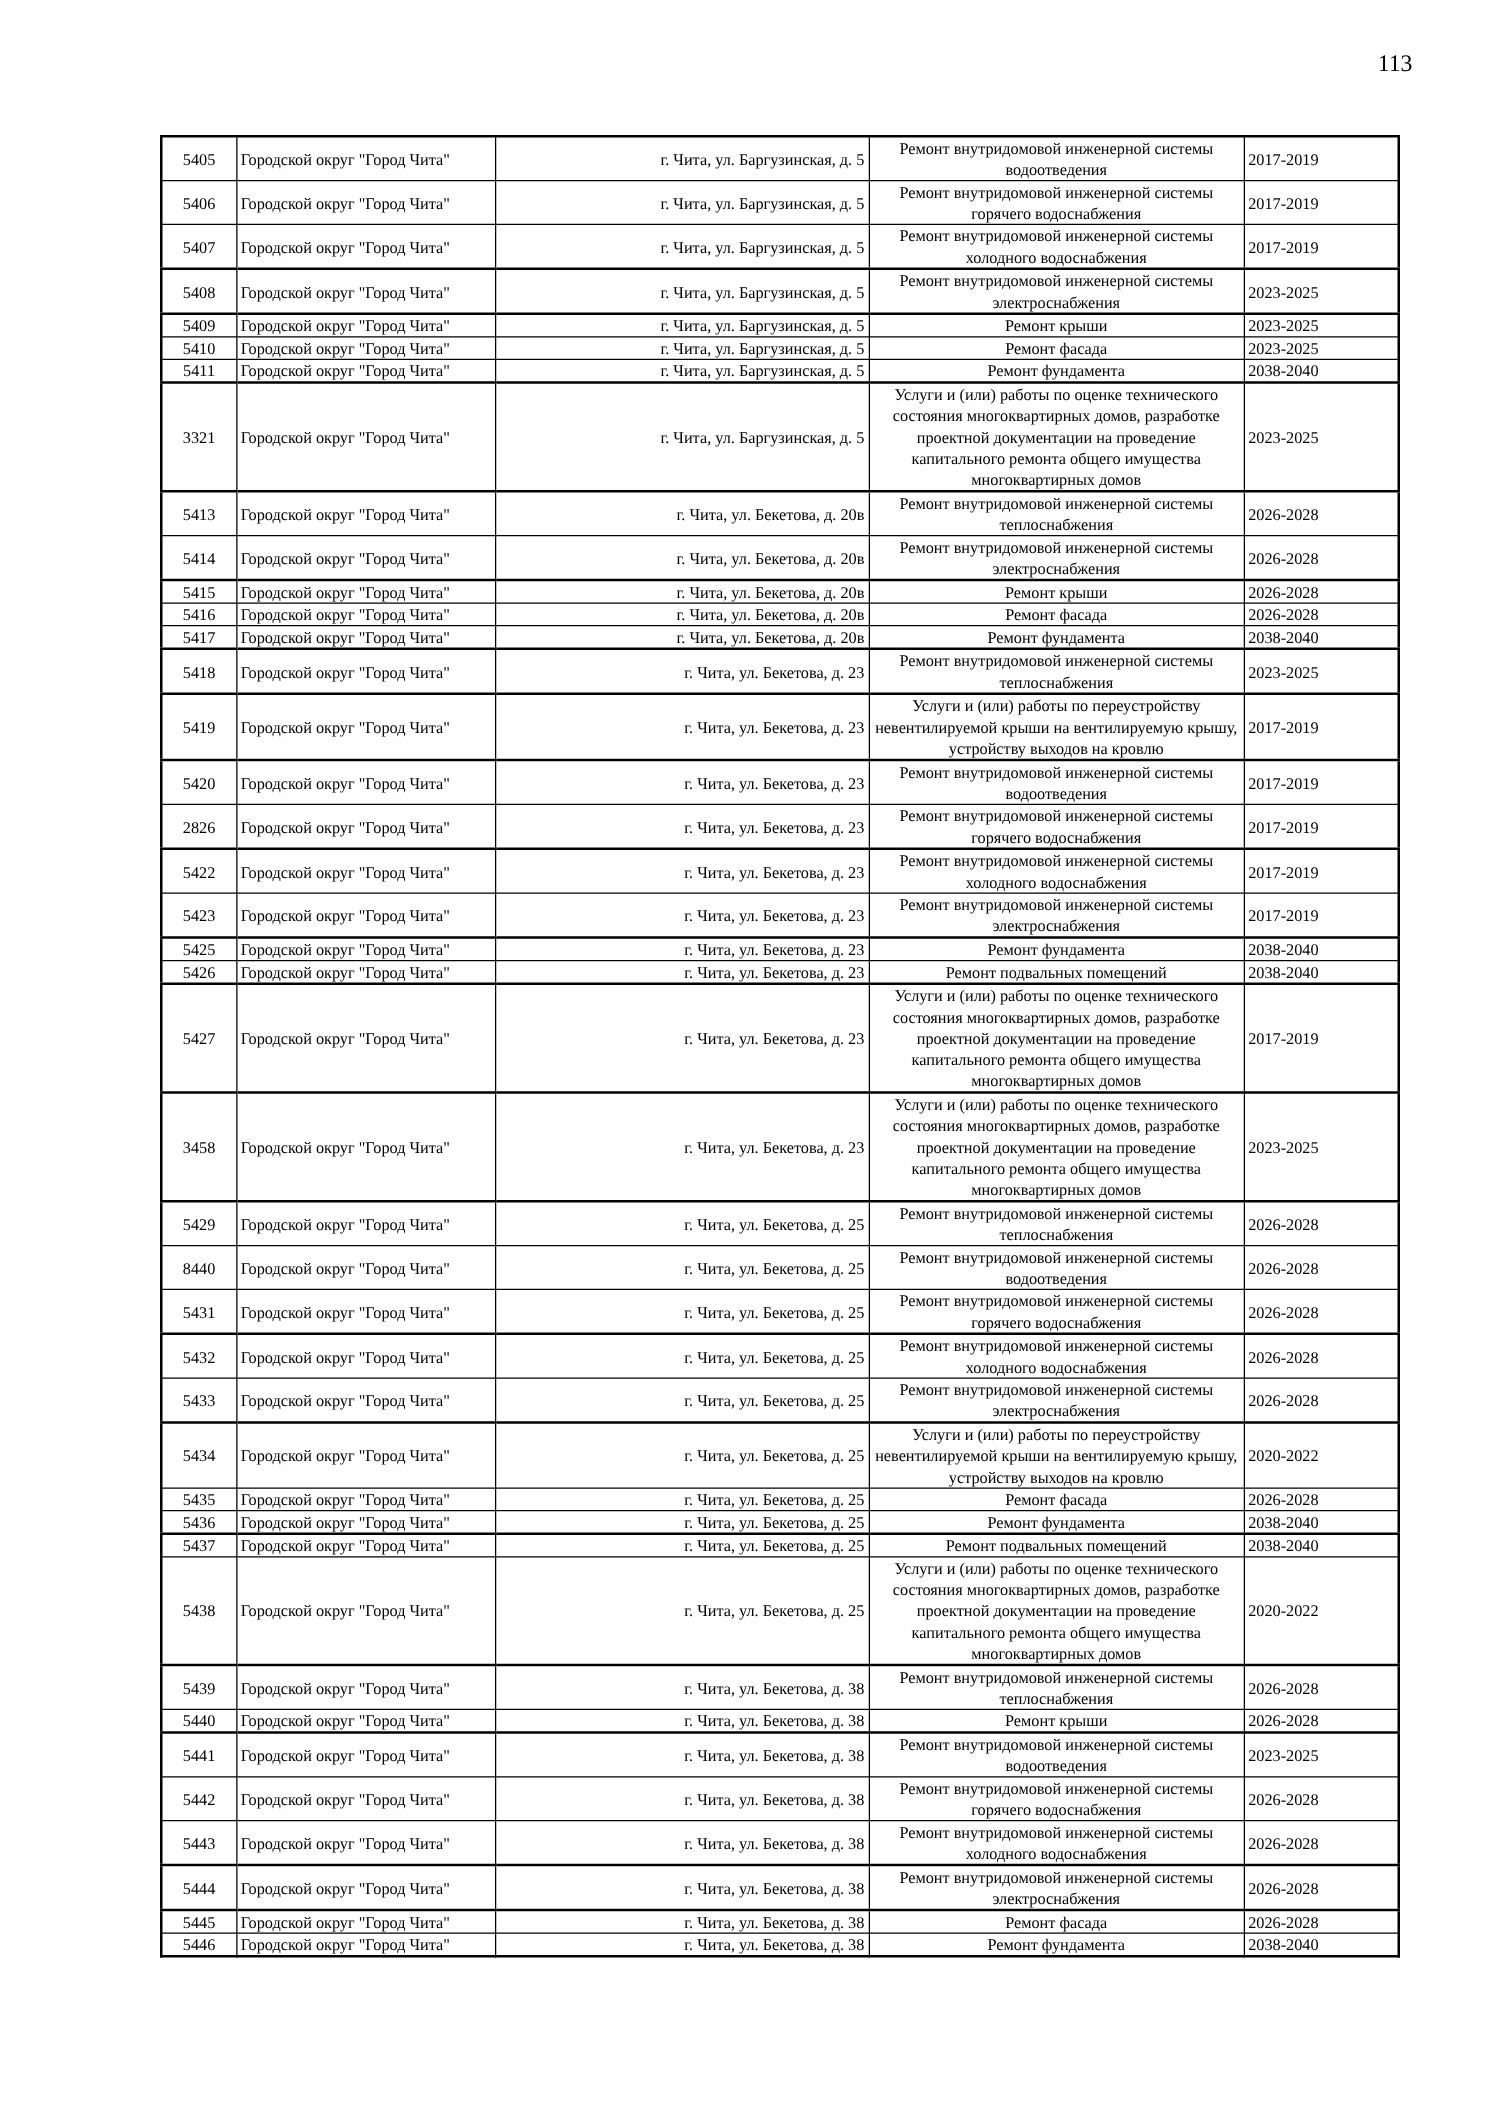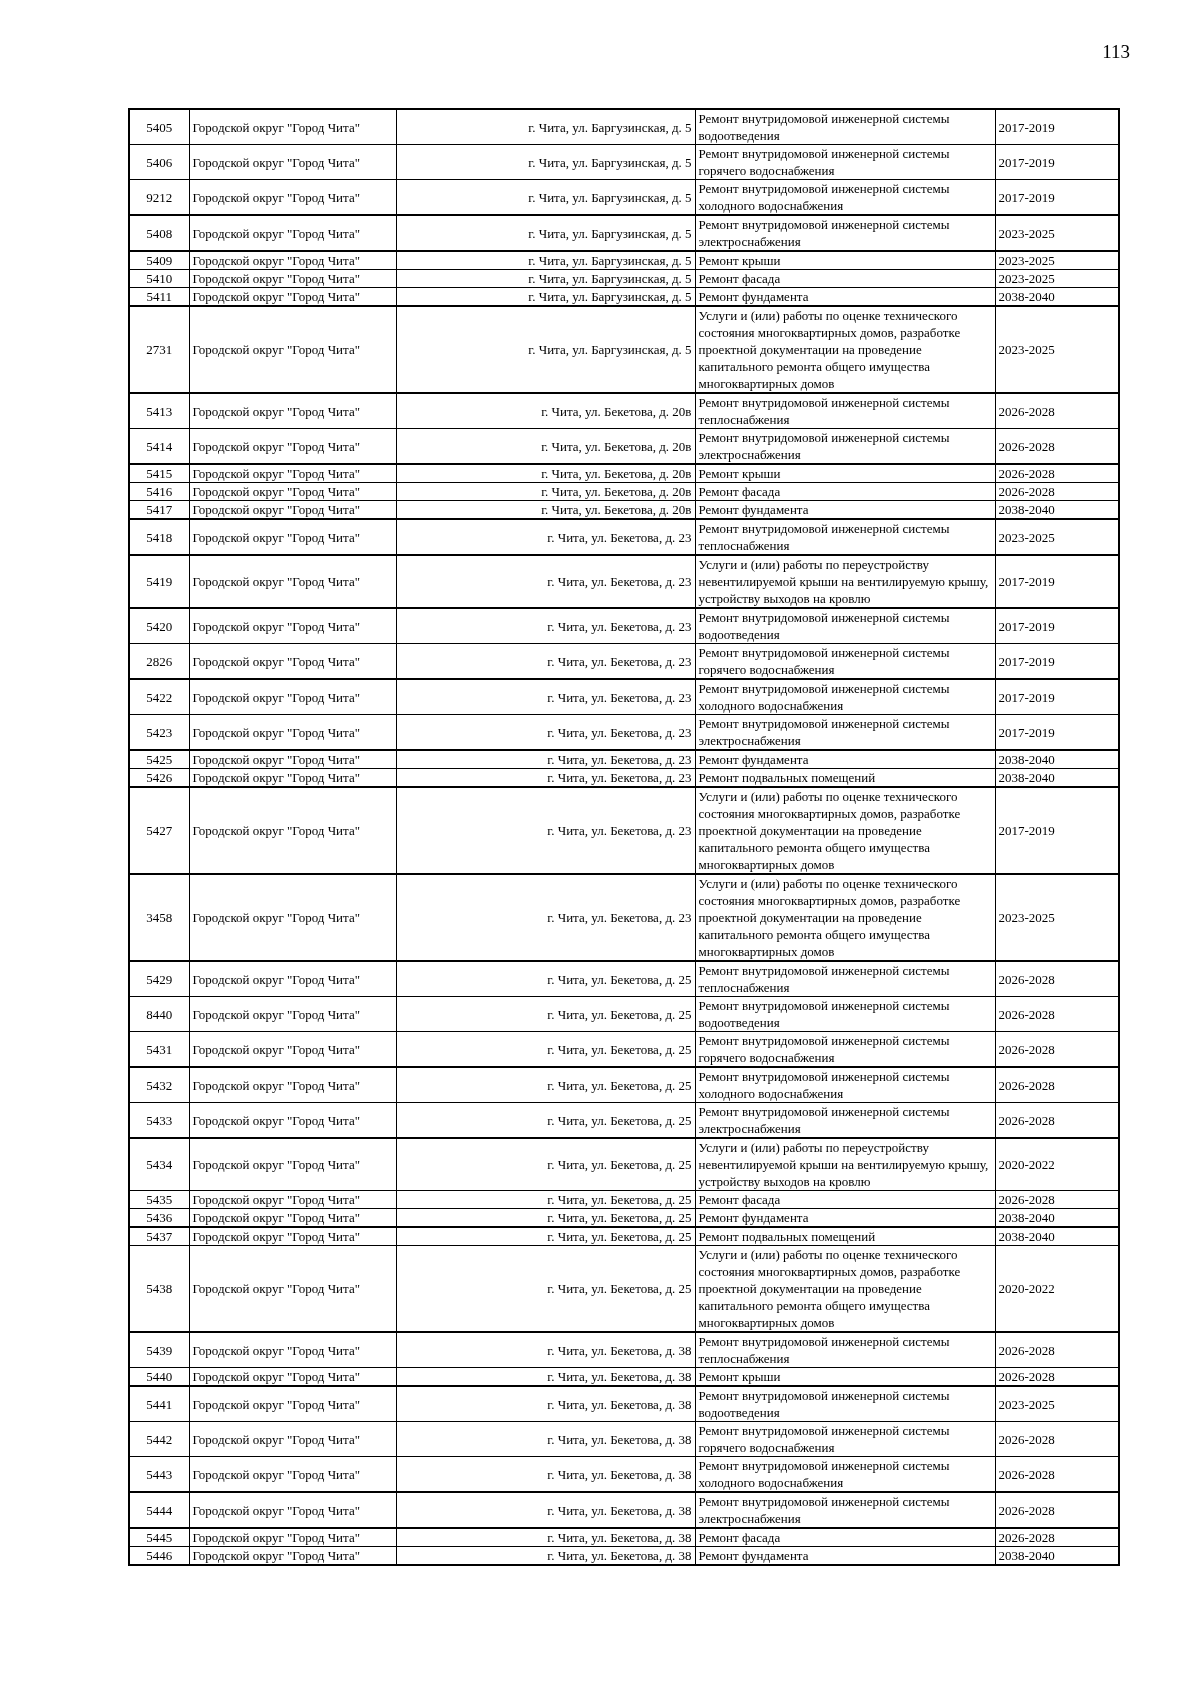--- a/index.html
+++ b/index.html
@@ -39,21 +39,21 @@
     line-height: 17px;
     padding: 0 3px;
     vertical-align: middle;
     overflow: hidden;
     box-sizing: border-box;
     word-wrap: break-word;
   }
   td.c-num    { text-align: center; padding: 0 1px; margin-left: 32px; }
   td.c-muni   { text-align: left; }
   td.c-addr   { text-align: right; }
-  td.c-work   { text-align: left; }
+  td.c-work   { text-align: center; }
   td.c-period { }
   tr.thick-bottom td { border-bottom-width: 2px; }
 </style>
 </head>
 <body>
 
 <div class="page-number">113</div>
 
 <table class="repair-table">
   <colgroup>
@@ -72,21 +72,21 @@
         <td class="c-period">2017-2019</td>
       </tr>
       <tr>
         <td class="c-num">5406</td>
         <td class="c-muni">Городской округ "Город Чита"</td>
         <td class="c-addr">г. Чита, ул. Баргузинская, д. 5</td>
         <td class="c-work">Ремонт внутридомовой инженерной системы горячего водоснабжения</td>
         <td class="c-period">2017-2019</td>
       </tr>
       <tr class="thick-bottom">
-        <td class="c-num">9212</td>
+        <td class="c-num">5407</td>
         <td class="c-muni">Городской округ "Город Чита"</td>
         <td class="c-addr">г. Чита, ул. Баргузинская, д. 5</td>
         <td class="c-work">Ремонт внутридомовой инженерной системы холодного водоснабжения</td>
         <td class="c-period">2017-2019</td>
       </tr>
       <tr class="thick-bottom">
         <td class="c-num">5408</td>
         <td class="c-muni">Городской округ "Город Чита"</td>
         <td class="c-addr">г. Чита, ул. Баргузинская, д. 5</td>
         <td class="c-work">Ремонт внутридомовой инженерной системы электроснабжения</td>
@@ -107,21 +107,21 @@
         <td class="c-period">2023-2025</td>
       </tr>
       <tr class="thick-bottom">
         <td class="c-num">5411</td>
         <td class="c-muni">Городской округ "Город Чита"</td>
         <td class="c-addr">г. Чита, ул. Баргузинская, д. 5</td>
         <td class="c-work">Ремонт фундамента</td>
         <td class="c-period">2038-2040</td>
       </tr>
       <tr class="thick-bottom">
-        <td class="c-num">2731</td>
+        <td class="c-num">3321</td>
         <td class="c-muni">Городской округ "Город Чита"</td>
         <td class="c-addr">г. Чита, ул. Баргузинская, д. 5</td>
         <td class="c-work">Услуги и (или) работы по оценке технического состояния многоквартирных домов, разработке проектной документации на проведение капитального ремонта общего имущества многоквартирных домов</td>
         <td class="c-period">2023-2025</td>
       </tr>
       <tr>
         <td class="c-num">5413</td>
         <td class="c-muni">Городской округ "Город Чита"</td>
         <td class="c-addr">г. Чита, ул. Бекетова, д. 20в</td>
         <td class="c-work">Ремонт внутридомовой инженерной системы теплоснабжения</td>

